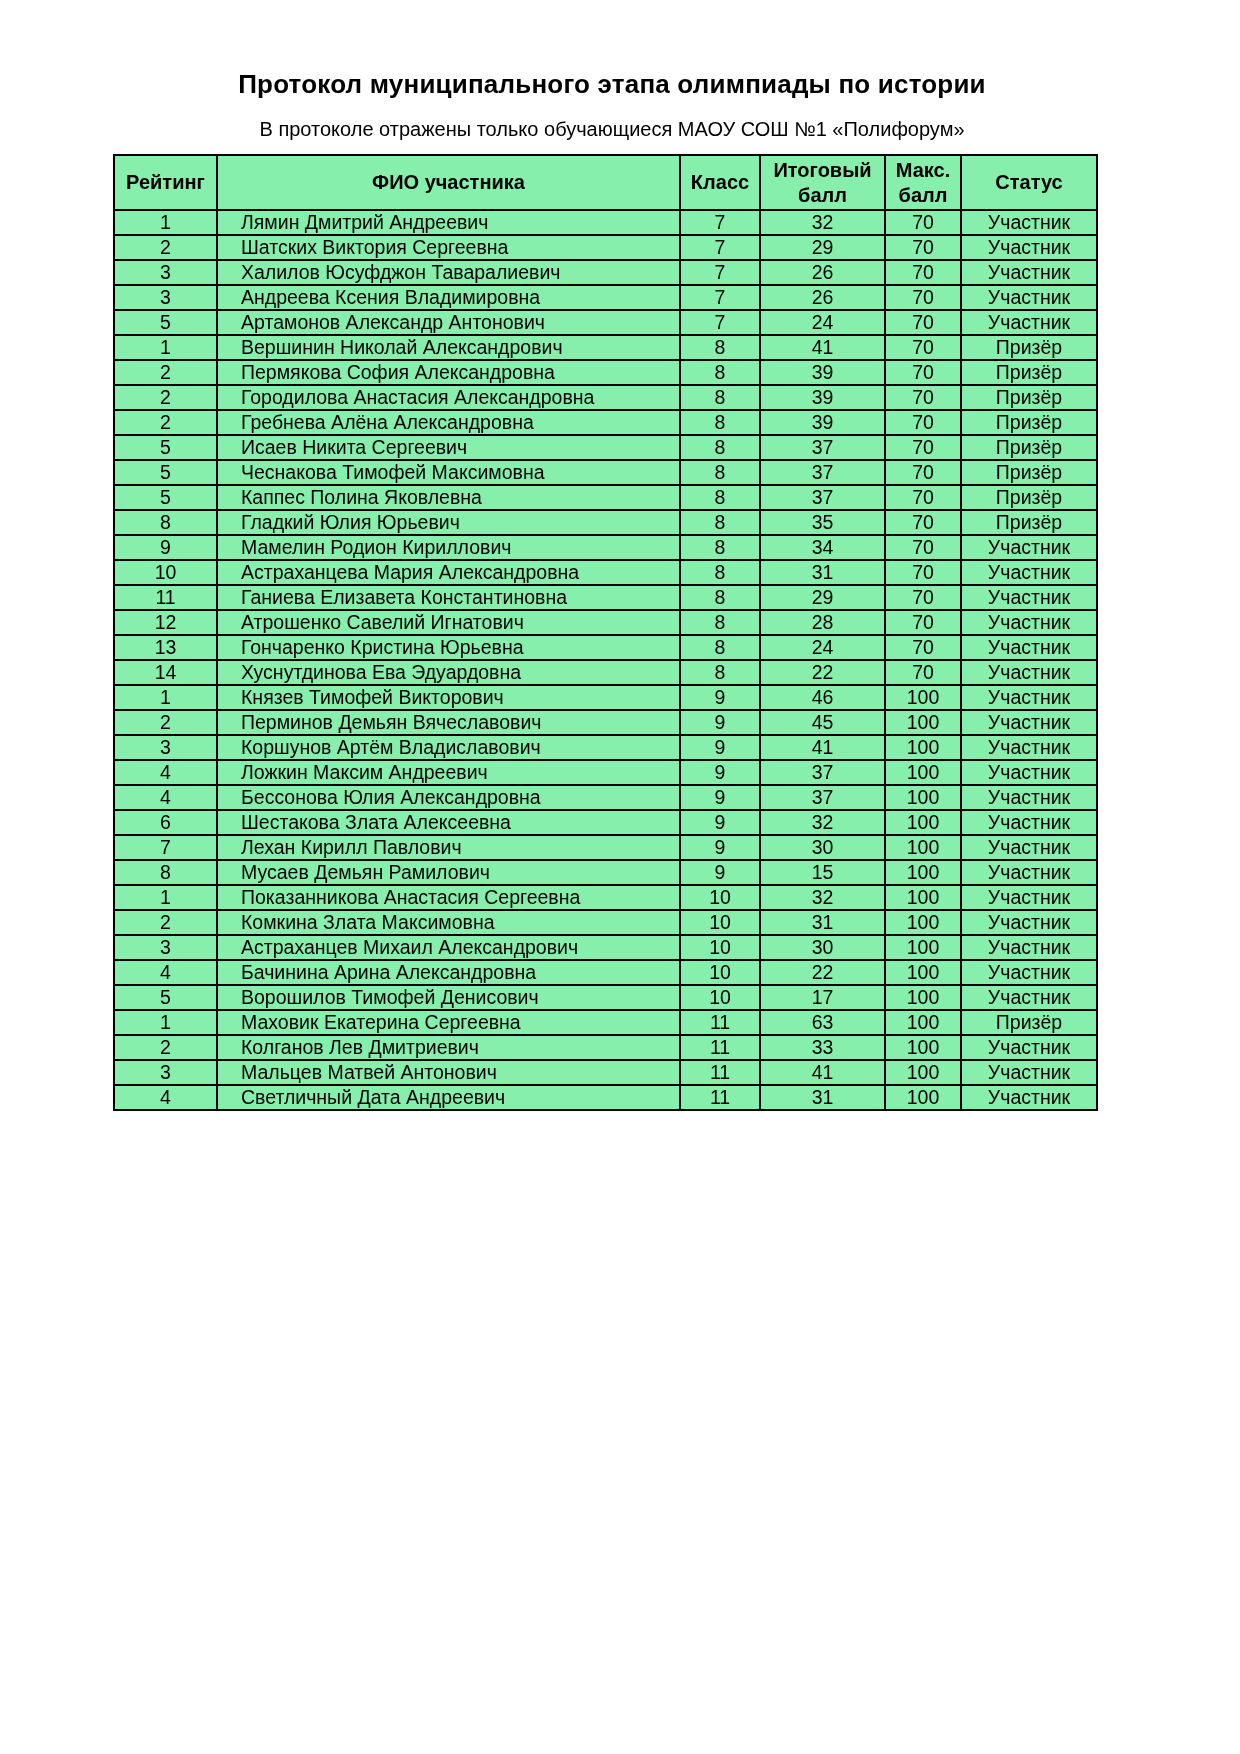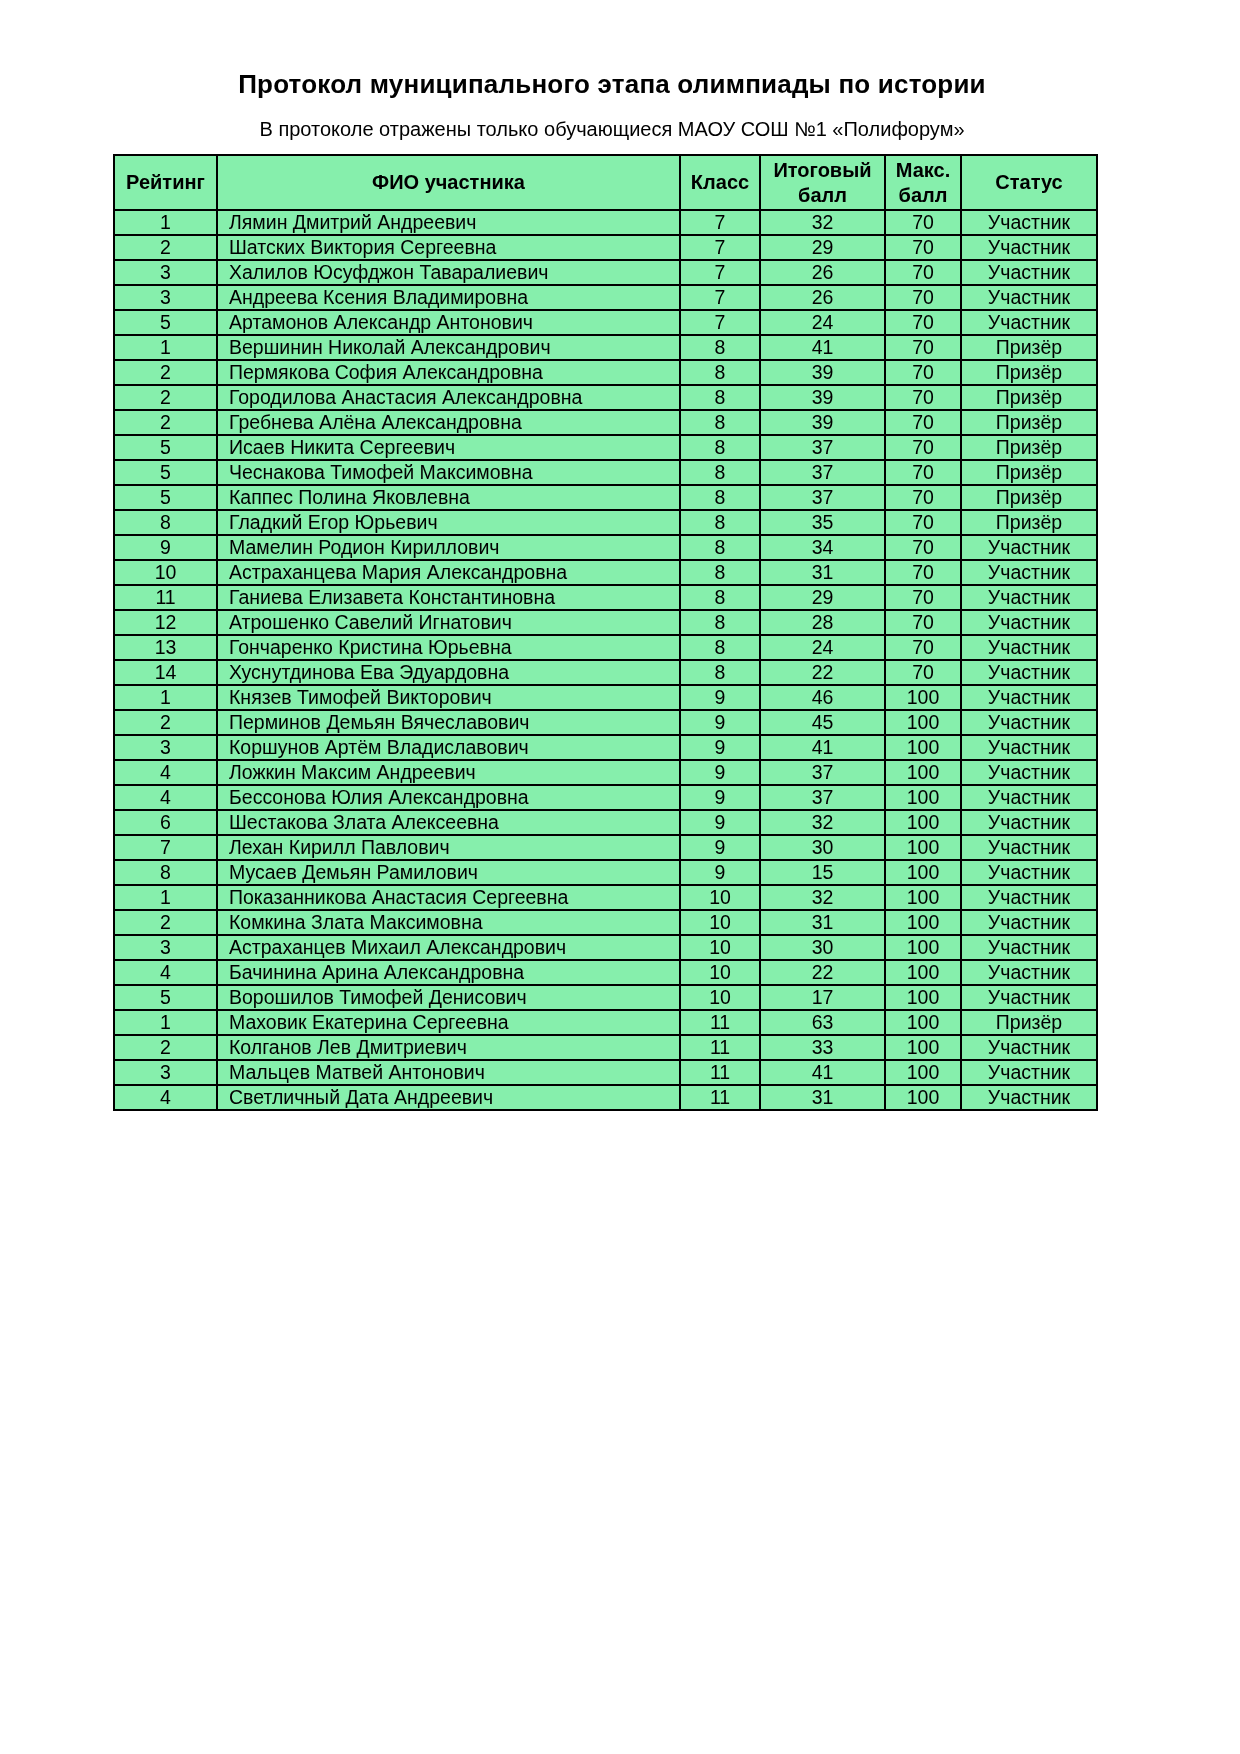--- a/index.html
+++ b/index.html
@@ -62,21 +62,21 @@
   }
   table.protocol td {
     font-size: 19.5px;
     height: 23px;
     padding: 0 2px;
     text-align: center;
     vertical-align: middle;
   }
   table.protocol td.name-cell {
     text-align: left;
-    padding-left: 11px;
+    padding-left: 23px;
   }
 </style>
 </head>
 <body>
 
 <div class="page">
 
   <div class="doc-title">Протокол муниципального этапа олимпиады по истории</div>
 
 
@@ -193,21 +193,21 @@
         <tr>
           <td>5</td>
           <td class="name-cell">Каппес Полина Яковлевна</td>
           <td>8</td>
           <td>37</td>
           <td>70</td>
           <td>Призёр</td>
         </tr>
         <tr>
           <td>8</td>
-          <td class="name-cell">Гладкий Егор Юрьевич</td>
+          <td class="name-cell">Гладкий Юлия Юрьевич</td>
           <td>8</td>
           <td>35</td>
           <td>70</td>
           <td>Призёр</td>
         </tr>
         <tr>
           <td>9</td>
           <td class="name-cell">Мамелин Родион Кириллович</td>
           <td>8</td>
           <td>34</td>

